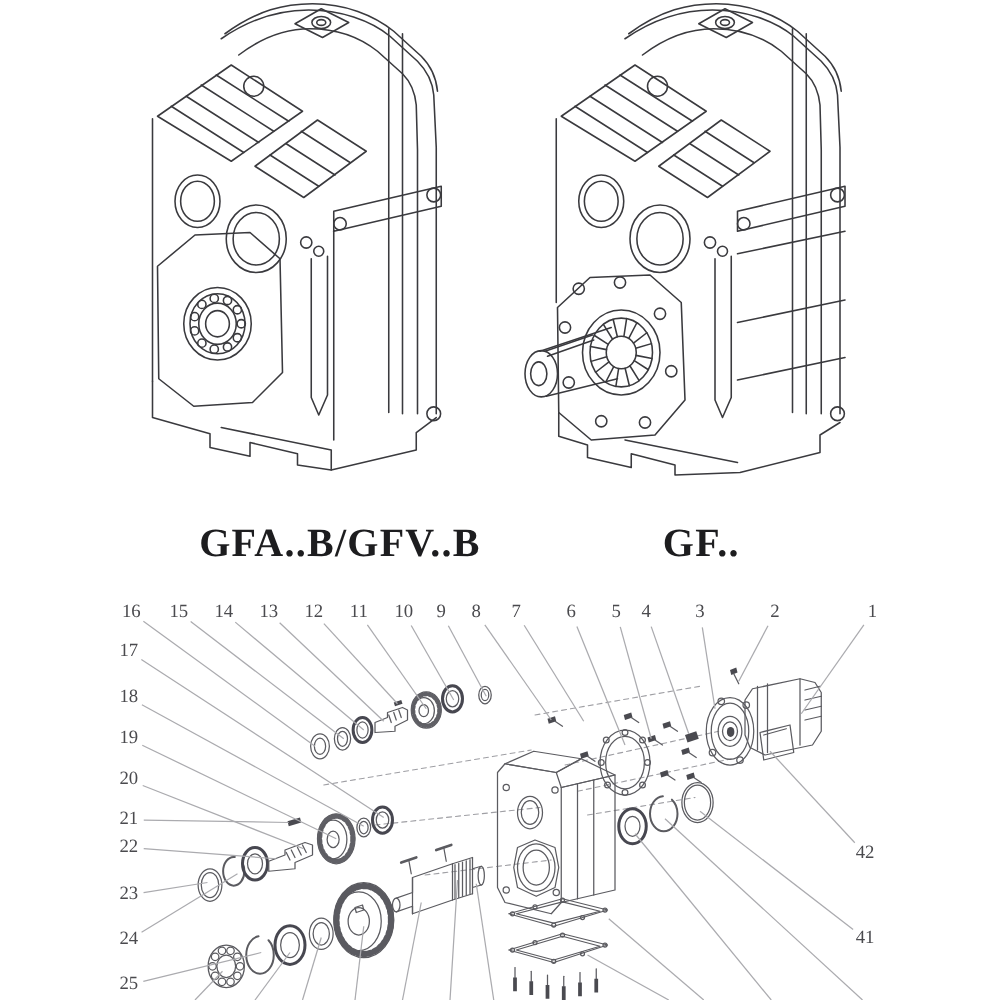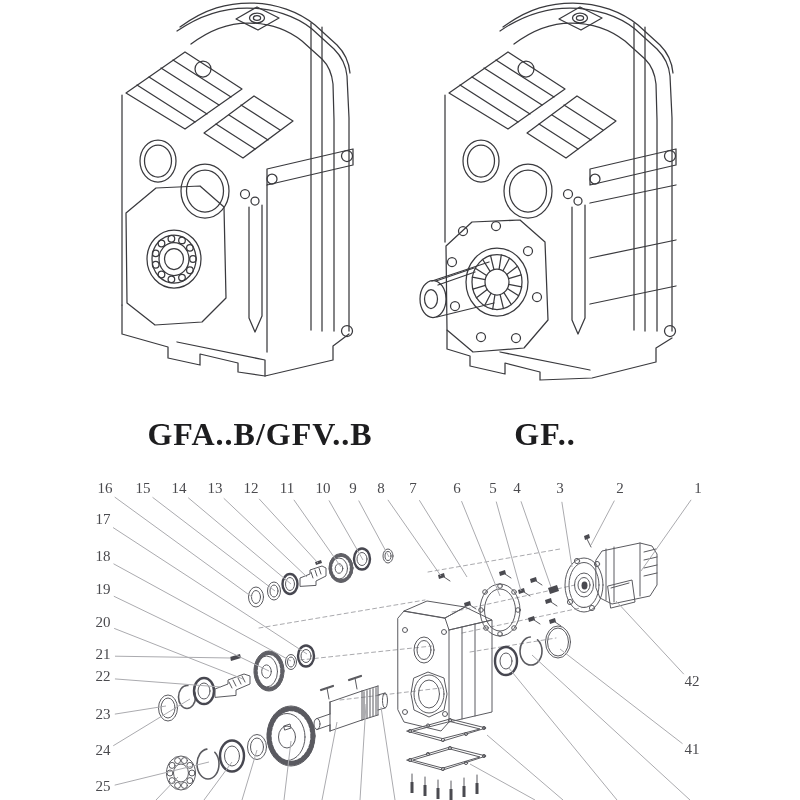--- a/index.html
+++ b/index.html
@@ -2,22 +2,22 @@
 <html><head>
 <meta charset="utf-8">
 <style>
   html,body{margin:0;padding:0;background:#ffffff;}
   body{width:800px;height:800px;position:relative;overflow:hidden;
        font-family:"Liberation Serif", serif;}
   #scene{position:absolute;left:0;top:0;}
   .fig-label{position:absolute;top:416px;font-weight:bold;font-size:32px;
              letter-spacing:1px;color:#1d1d1f;text-align:center;
              font-family:"Liberation Serif", serif;}
-  #label-left{left:130px;width:260px;}
-  #label-right{left:470px;width:150px;}
+  #label-left{left:142px;width:260px;}
+  #label-right{left:486px;width:150px;}
   
   .draw path,.draw line,.draw circle,.draw ellipse{fill:none;stroke:#3a3a3e;stroke-width:1.25;stroke-linejoin:round;stroke-linecap:round;}
   .parts path,.parts line,.parts circle,.parts ellipse{fill:none;stroke:#5b5b60;stroke-width:1;stroke-linejoin:round;stroke-linecap:round;}
   .dk{stroke:#474750 !important;stroke-width:2.4 !important;}
   .fill{fill:#4a4a50 !important;stroke:none !important;}
   .dash{stroke:#9f9fa4 !important;stroke-dasharray:4 3.2;stroke-width:0.9 !important;}
   .callout-num{font-family:"Liberation Serif", serif;font-size:15px;fill:#4a4a4e;}
 </style>
 </head>
 <body>

